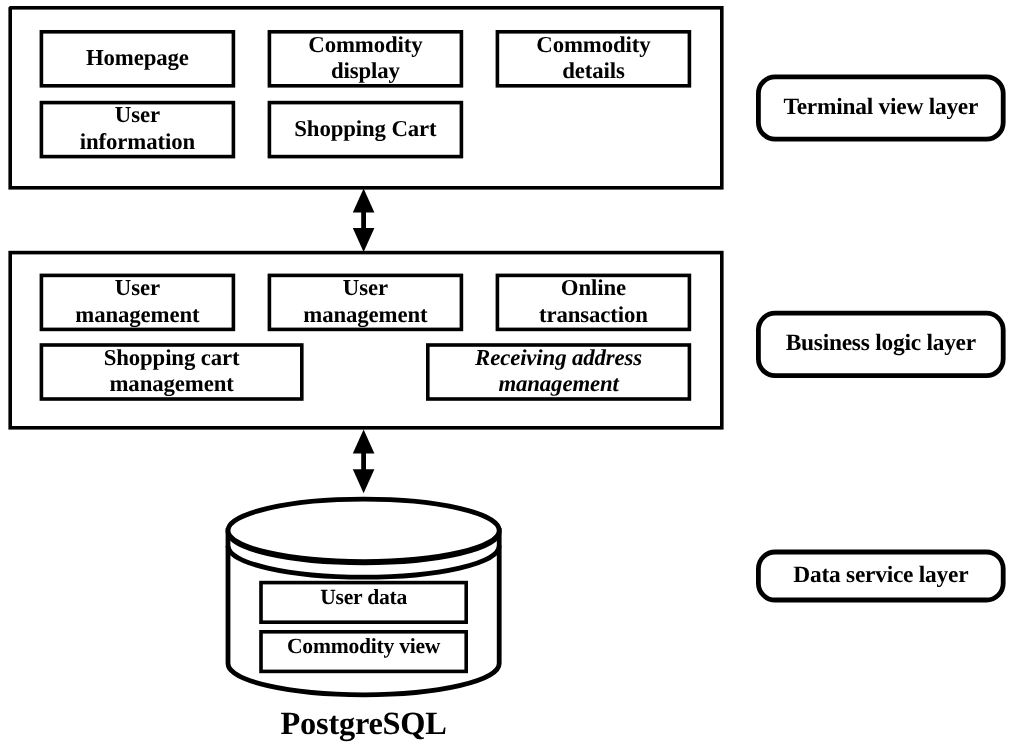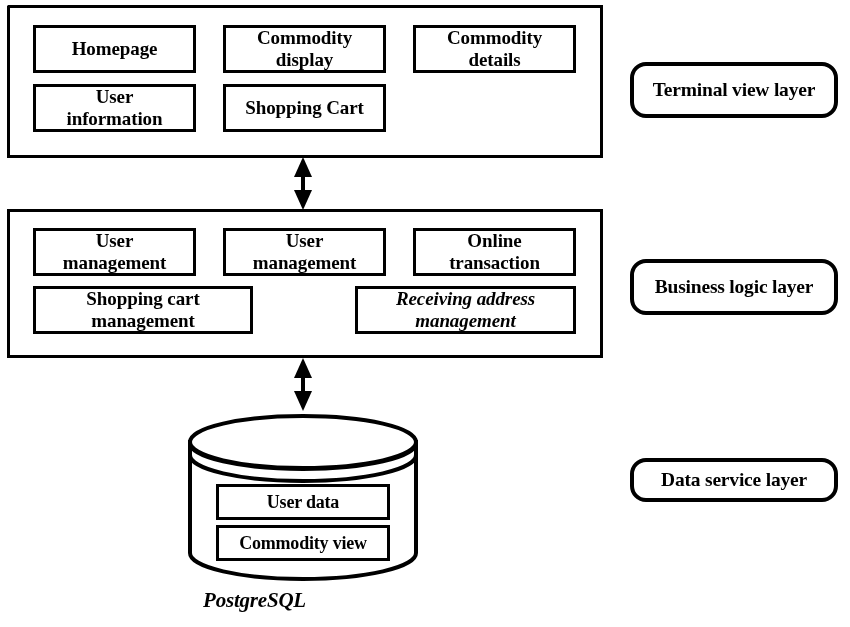--- a/index.html
+++ b/index.html
@@ -76,37 +76,36 @@
     pointer-events: none;
   }
 
   
   .data-box {
     position: absolute;
     box-sizing: border-box;
     border: 3px solid #000000;
     background: #ffffff;
     display: flex;
-    align-items: center;
+    align-items: flex-start;
     justify-content: center;
     font-weight: bold;
     font-size: 18px;
     letter-spacing: -0.2px;
     white-space: nowrap;
   }
 
   
   .db-caption {
     position: absolute;
-    text-align: left;
-    font-weight: bold;
-    font-size: 21px;
+    text-align: center;
+    font-weight: bold;
+    font-size: 27px;
     letter-spacing: -0.2px;
     white-space: nowrap;
-    font-style: italic;
   }
 </style>
 </head>
 <body>
 
 <div id="canvas">
 
   <div class="layer-container" style="left:7px; top:5px; width:596px; height:153px;">
 
     <div class="module-box" style="left:23px; top:17px; width:163px; height:48px;">

